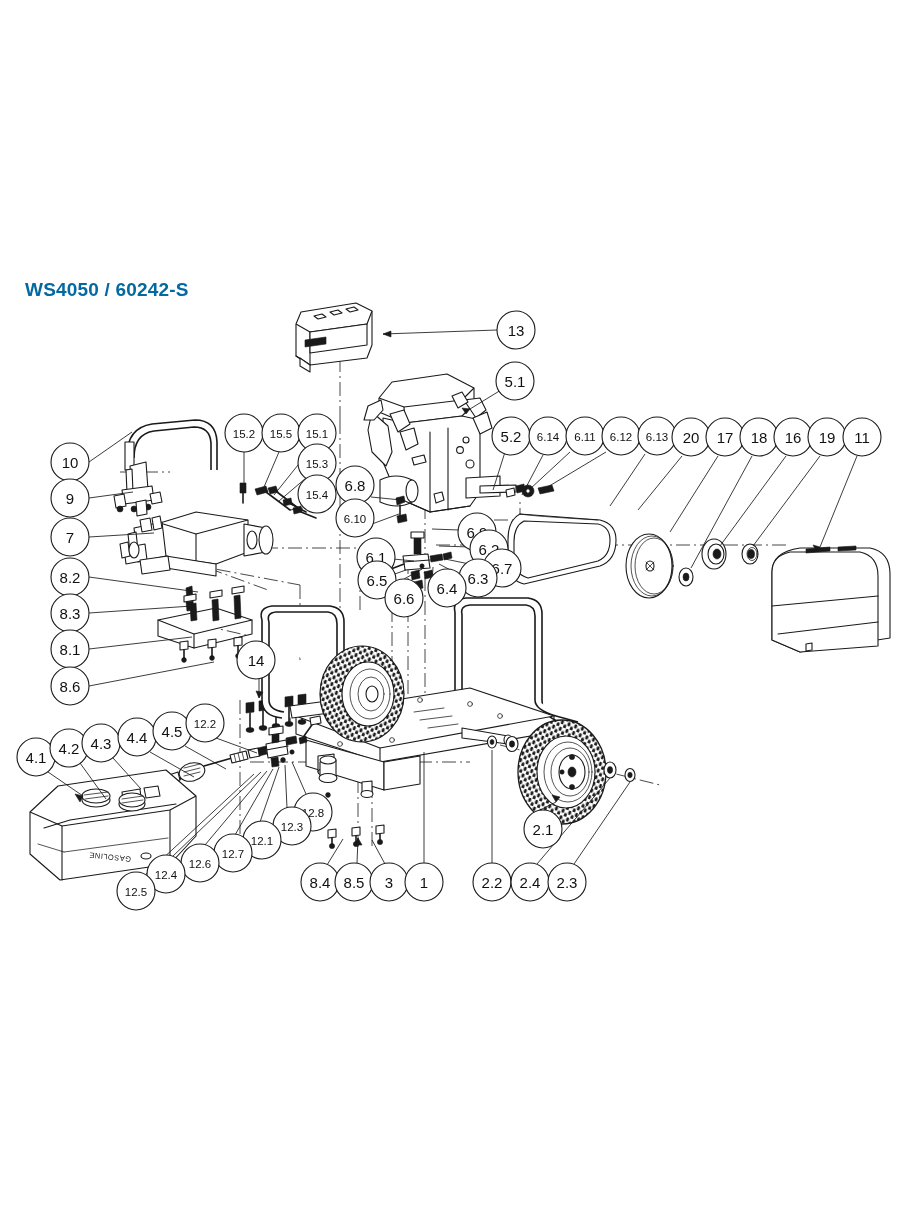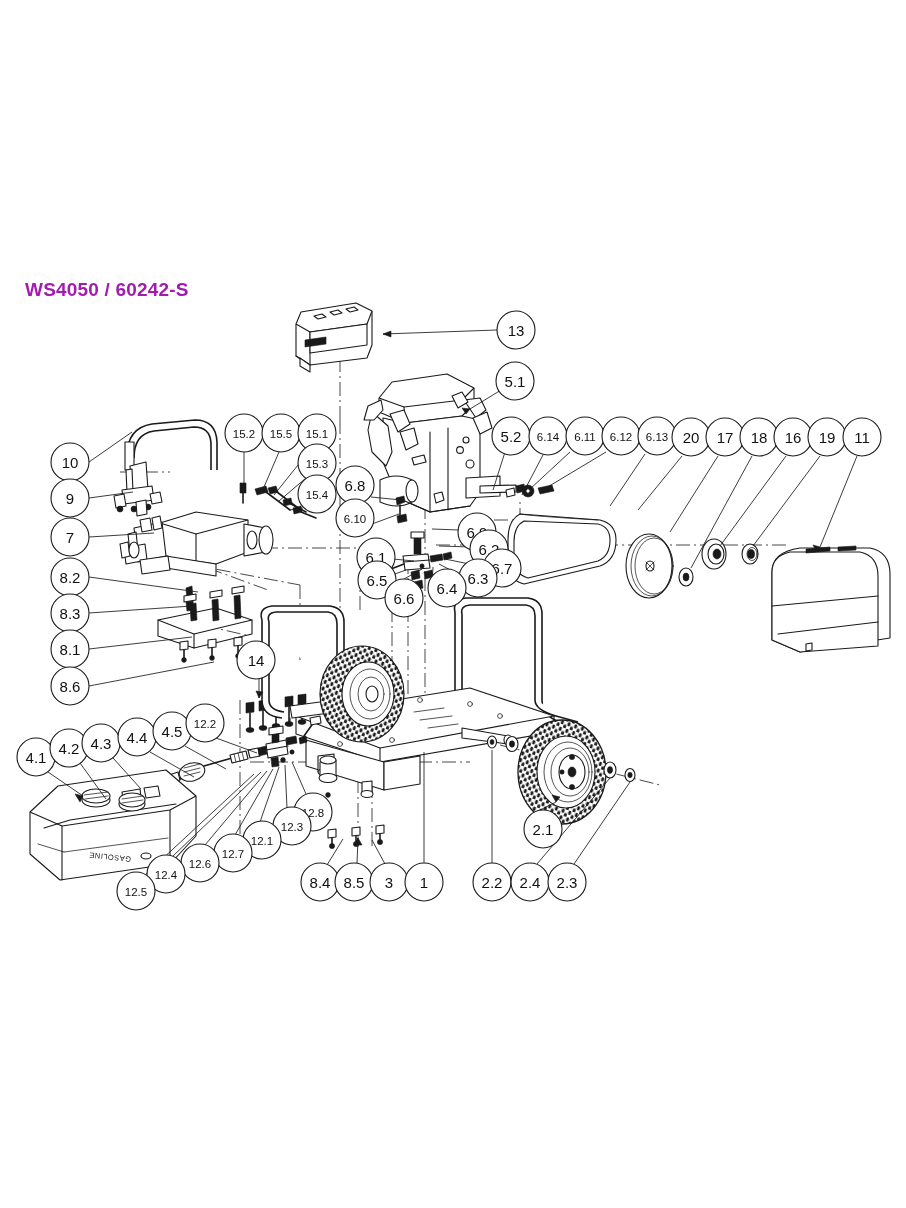--- a/index.html
+++ b/index.html
@@ -4,21 +4,21 @@
 <title>WS4050 / 60242-S Parts Diagram</title>
 <style>
   html,body{margin:0;padding:0;background:#ffffff;}
   body{
     font-family:"Liberation Sans", sans-serif;
     width:906px;height:1208px;overflow:hidden;position:relative;
   }
   #sheet{position:relative;width:906px;height:1208px;background:#fff;}
   #title{
     position:absolute;left:25px;top:279px;
-    font-size:19px;font-weight:bold;letter-spacing:.2px;color:#a21caf;
+    font-size:19px;font-weight:bold;letter-spacing:.2px;color:#0369a1;
     white-space:nowrap;
   }
   #art{position:absolute;left:0;top:0;width:906px;height:1208px;}
   .cnum{
     font-family:"Liberation Sans", sans-serif;
     font-size:15px;fill:#111;text-anchor:middle;dominant-baseline:central;
   }
   .cnum.xs{font-size:11.5px;}
 </style>
 </head>

